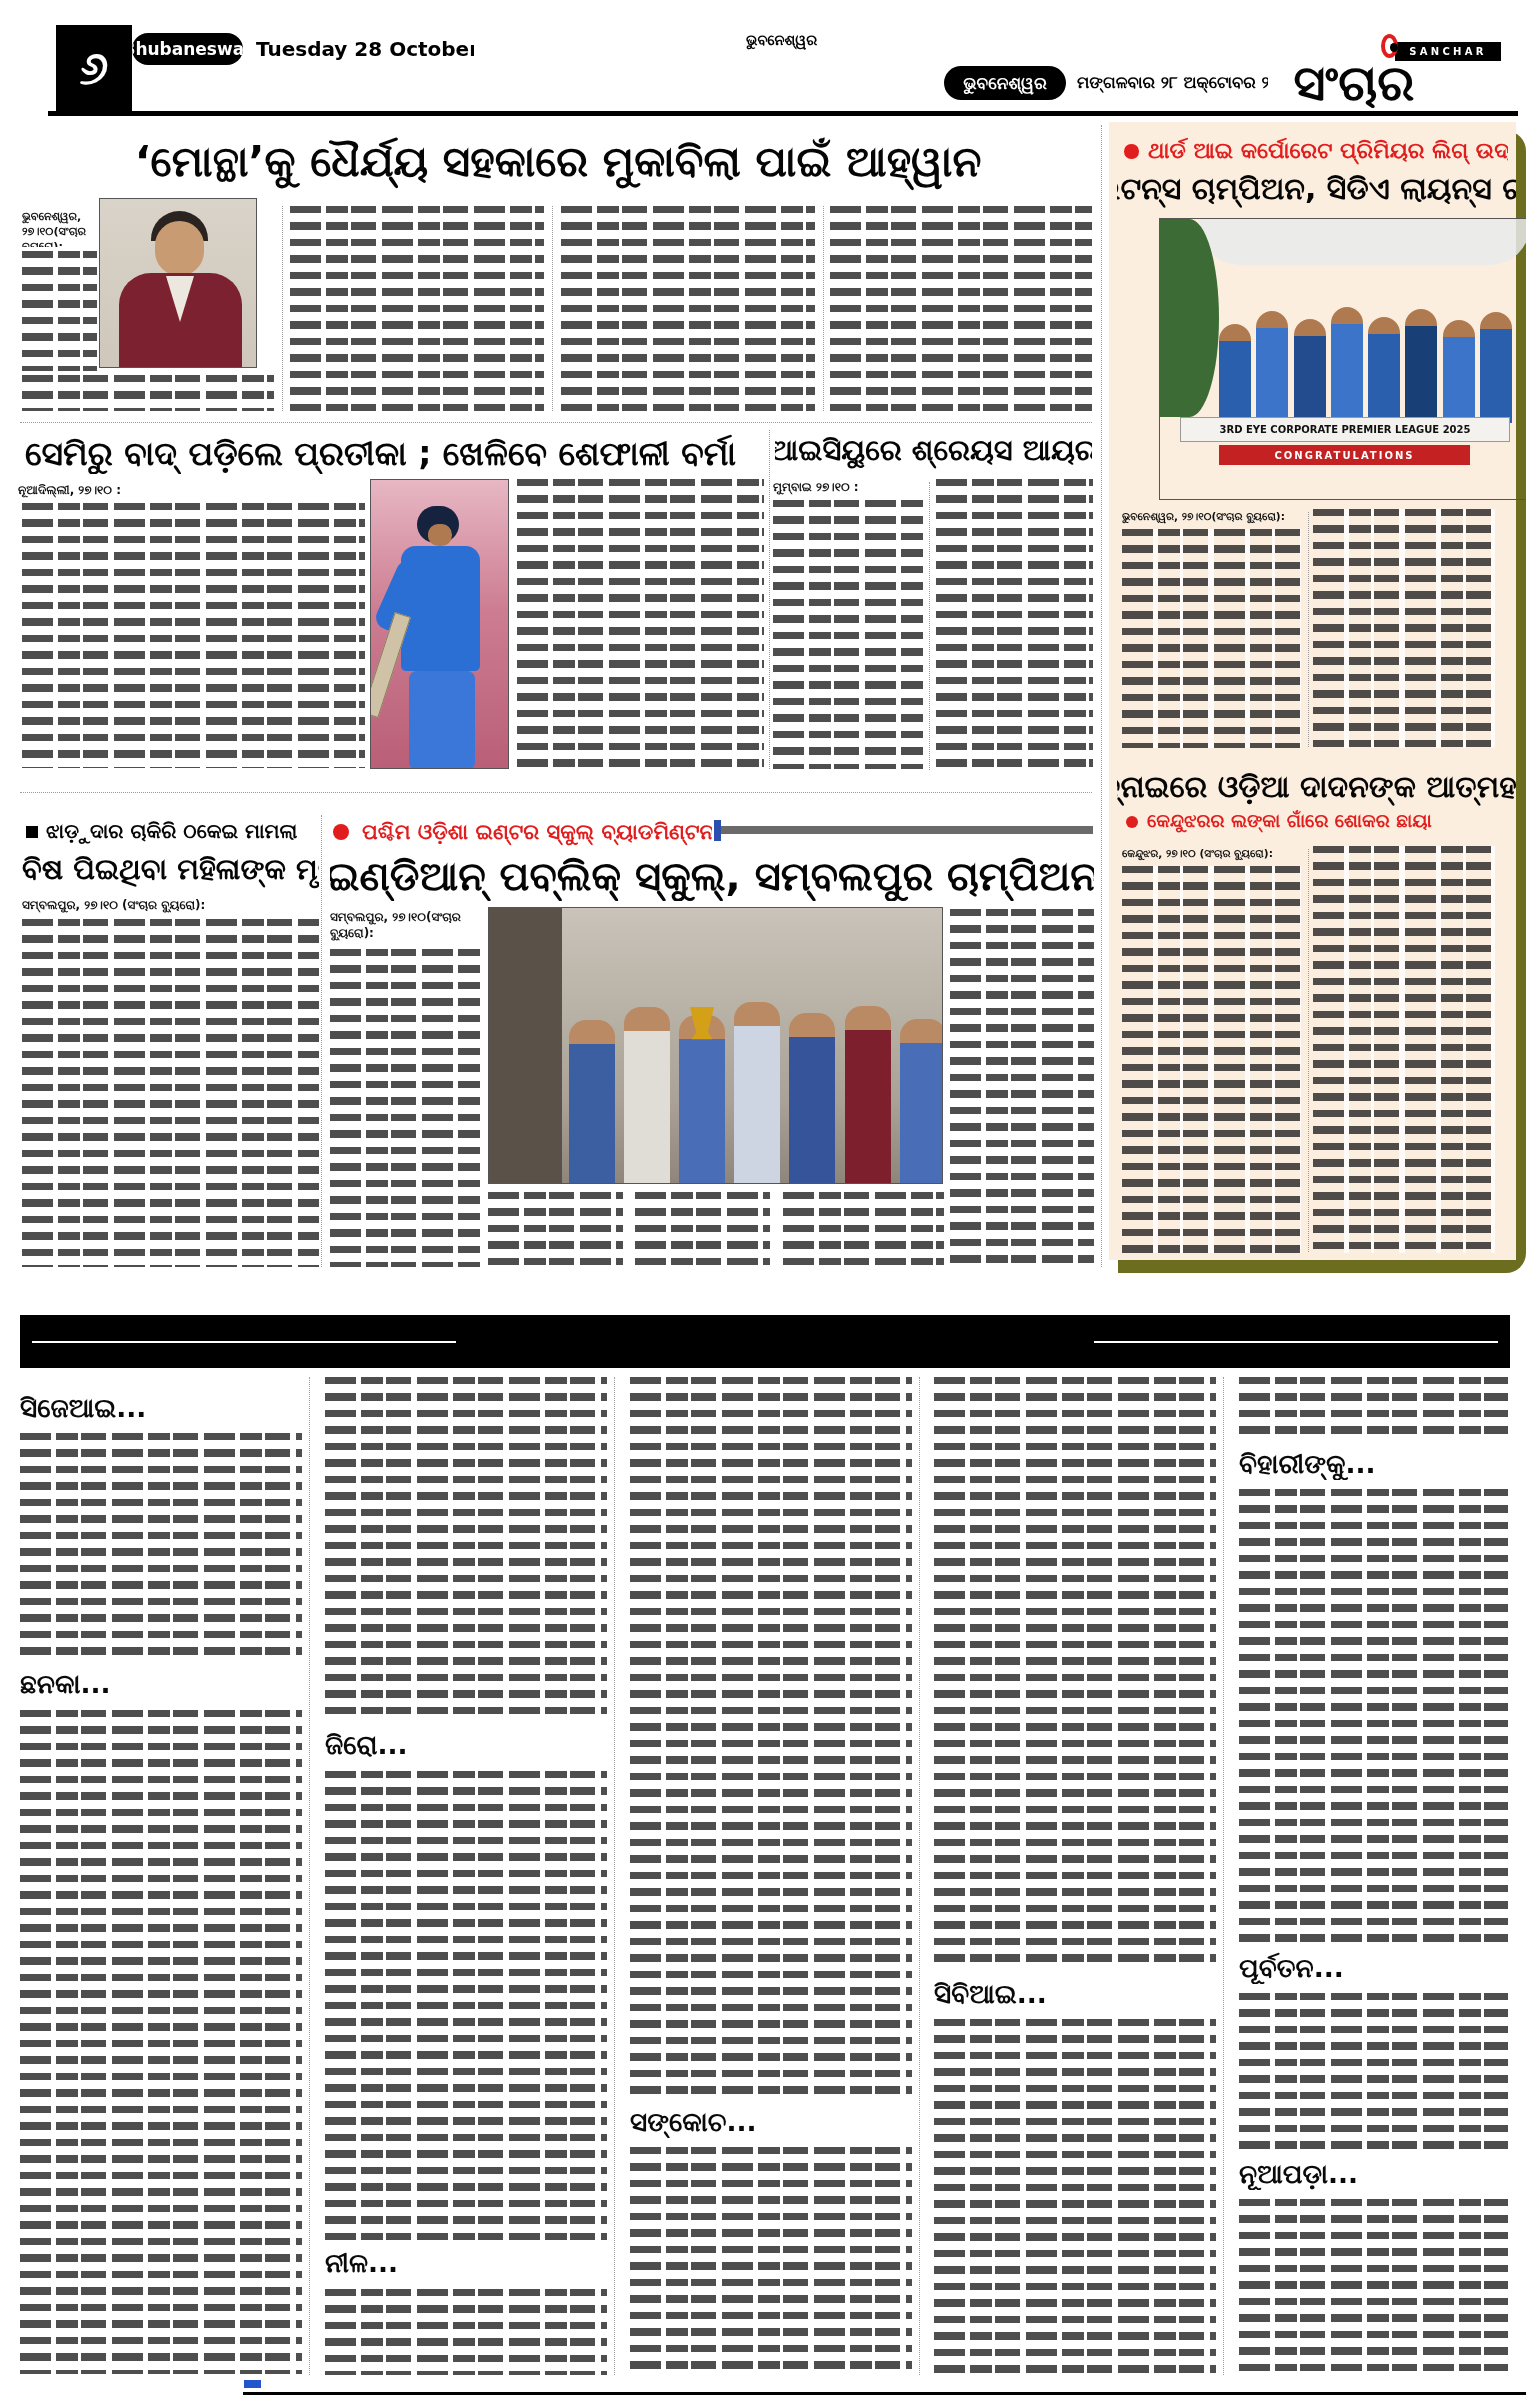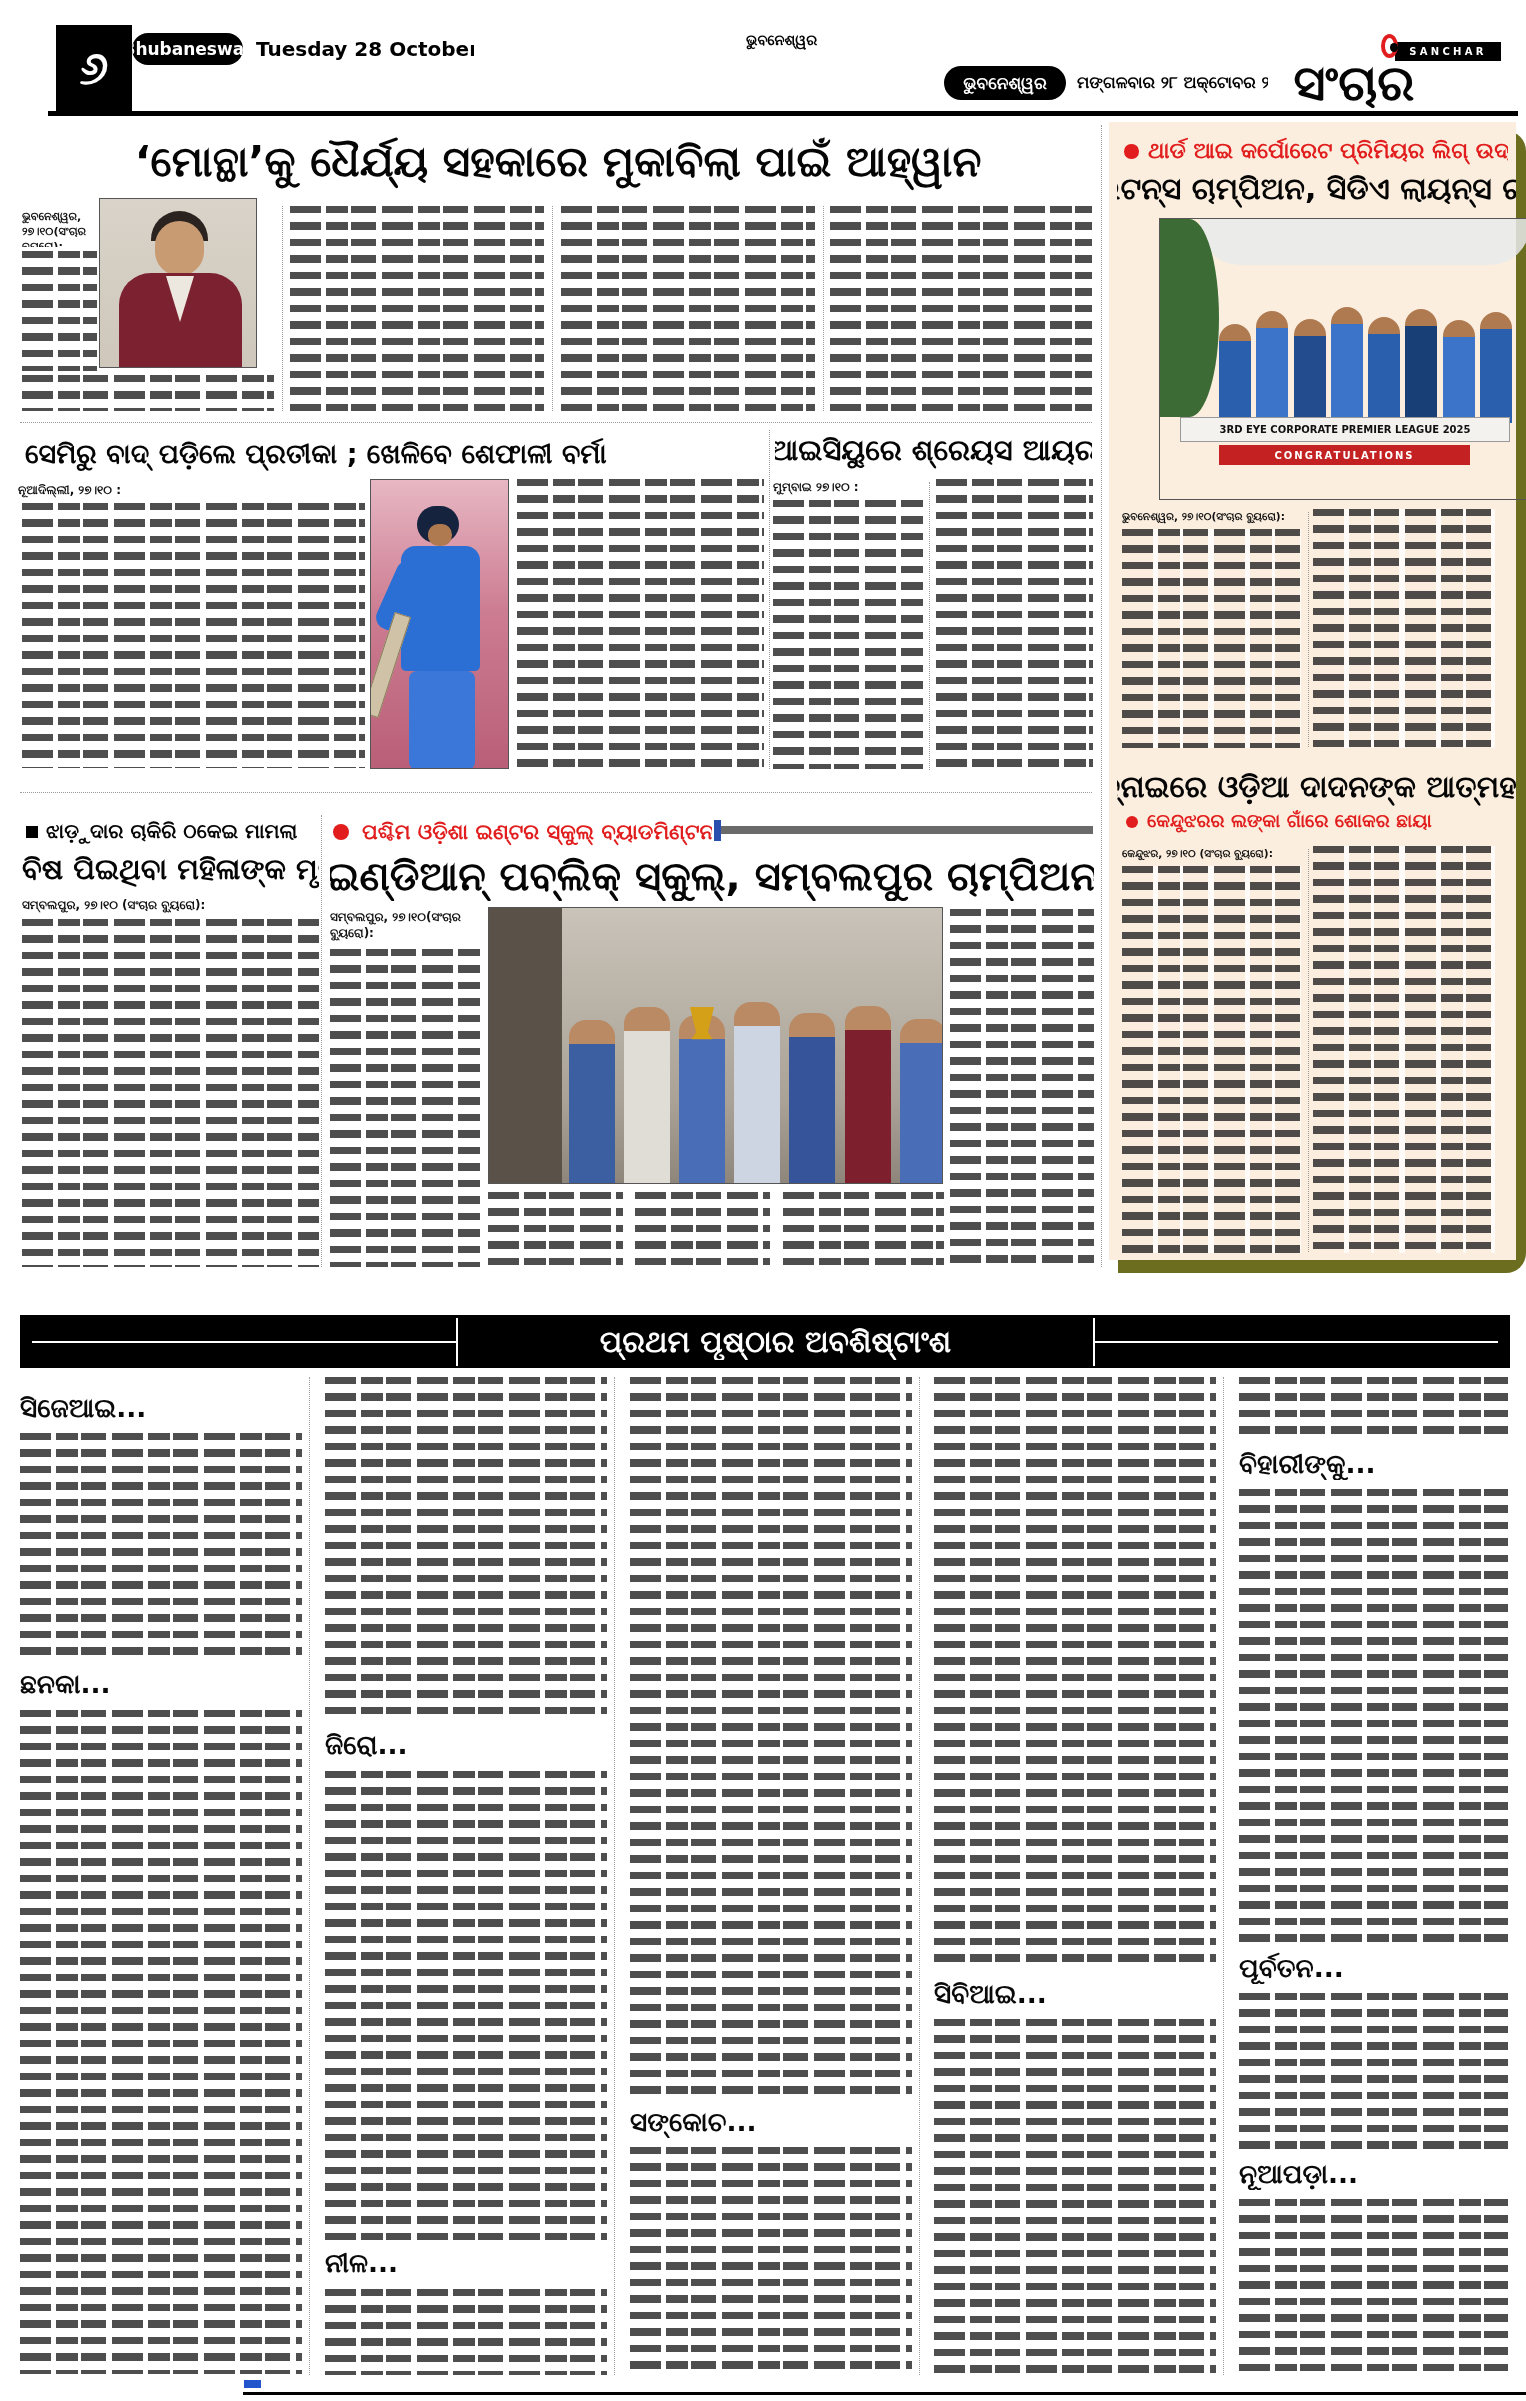--- a/index.html
+++ b/index.html
@@ -71,21 +71,21 @@
 <div class="abs greek" style="left:22px;top:375px;width:252px;height:36px;"></div>
 <div class="abs greek" style="left:290px;top:206px;width:254px;height:205px;"></div>
 <div class="abs greek" style="left:561px;top:206px;width:254px;height:205px;"></div>
 <div class="abs greek" style="left:830px;top:206px;width:262px;height:205px;"></div>
 <div class="abs dot-v" style="left:282px;top:206px;height:205px;width:0;"></div>
 <div class="abs dot-v" style="left:552px;top:206px;height:205px;width:0;"></div>
 <div class="abs dot-v" style="left:823px;top:206px;height:205px;width:0;"></div>
 
 <div class="abs dot-h" style="left:20px;top:422px;width:1072px;height:0;"></div>
 
-<div class="abs hl" style="left:25px;top:433px;width:738px;height:41px;font-size:27px;">ସେମିରୁ ବାଦ୍ ପଡ଼ିଲେ ପ୍ରତୀକା ; ଖେଳିବେ ଶେଫାଳୀ ବର୍ମା</div>
+<div class="abs hl" style="left:25px;top:433px;width:738px;height:41px;font-size:33px;">ସେମିରୁ ବାଦ୍ ପଡ଼ିଲେ ପ୍ରତୀକା ; ଖେଳିବେ ଶେଫାଳୀ ବର୍ମା</div>
 <div class="abs dl" style="left:18px;top:482px;width:158px;height:17px;white-space:nowrap;">ନୂଆଦିଲ୍ଲୀ, ୨୭।୧୦ :</div>
 <div class="abs greek" style="left:22px;top:503px;width:343px;height:265px;"></div>
 
 <div class="abs photo" style="left:370px;top:479px;width:139px;height:290px;background:linear-gradient(180deg,#e7b7c3 0%,#cd7d92 45%,#b95f77 100%);">
   <div class="abs" style="left:46px;top:26.4px;width:42px;height:37px;background:#16233f;border-radius:20px;"></div>
   <div class="abs" style="left:57px;top:44px;width:24px;height:22.4px;background:#b07a50;border-radius:10.6px;"></div>
   <div class="abs" style="left:30px;top:66px;width:79px;height:125px;background:#2b6fd4;border-radius:14.5px 14.5px 5.3px 5.3px;"></div>
   <div class="abs" style="left:14.5px;top:79px;width:26.4px;height:73px;background:#2b6fd4;border-radius:12px;transform:rotate(24deg);"></div>
   <div class="abs" style="left:6.6px;top:132px;width:17px;height:106px;background:#cfc2a6;border:0.7px solid #8a7c5c;transform:rotate(18deg);"></div>
   <div class="abs" style="left:38px;top:191px;width:66px;height:99px;background:#3a77d8;border-radius:8px;"></div>
@@ -179,23 +179,20 @@
 <div class="abs dl" style="left:1122px;top:846px;width:178px;height:16px;font-size:10.6px;white-space:nowrap;">କେନ୍ଦୁଝର, ୨୭।୧୦ (ସଂଚାର ବ୍ୟୁରୋ):</div>
 <div class="abs greek" style="left:1122px;top:866px;width:179px;height:387px;"></div>
 <div class="abs greek" style="left:1313px;top:846px;width:182px;height:407px;"></div>
 <div class="abs dot-v" style="left:1308px;top:849px;height:403px;width:0;"></div>
 
 <div class="abs dot-v" style="left:1101px;top:125px;height:1142px;width:0;"></div>
 
 <div class="abs" style="left:20px;top:1315px;width:1490px;height:53px;background:#000;">
   <div class="abs" style="left:12px;top:26px;width:424px;height:2px;background:#fff;"></div>
   <div class="abs" style="left:1074px;top:26px;width:404px;height:2px;background:#fff;"></div>
-  <div class="abs" style="left:436px;top:2.6px;width:639px;height:48px;border-left:2px solid #fff;border-right:2px solid #fff;display:flex;align-items:center;justify-content:center;">
-    <span style="color:#fff;font-weight:bold;font-size:30px;white-space:nowrap;overflow:hidden;">ପ୍ରଥମ ପୃଷ୍ଠାର ଅବଶିଷ୍ଟାଂଶ</span>
-  </div>
 </div>
 
 <div class="abs dot-v" style="left:309px;top:1377px;height:998px;width:0;"></div>
 <div class="abs dot-v" style="left:614px;top:1377px;height:998px;width:0;"></div>
 <div class="abs dot-v" style="left:919px;top:1377px;height:998px;width:0;"></div>
 <div class="abs dot-v" style="left:1223px;top:1377px;height:998px;width:0;"></div>
 
 <div class="abs jump" style="left:20px;top:1386px;width:282px;height:38px;">ସିଜେଆଇ...</div>
 <div class="abs greek" style="left:20px;top:1433px;width:282px;height:226px;"></div>
 <div class="abs jump" style="left:20px;top:1663px;width:282px;height:37px;">ଛନକା...</div>

